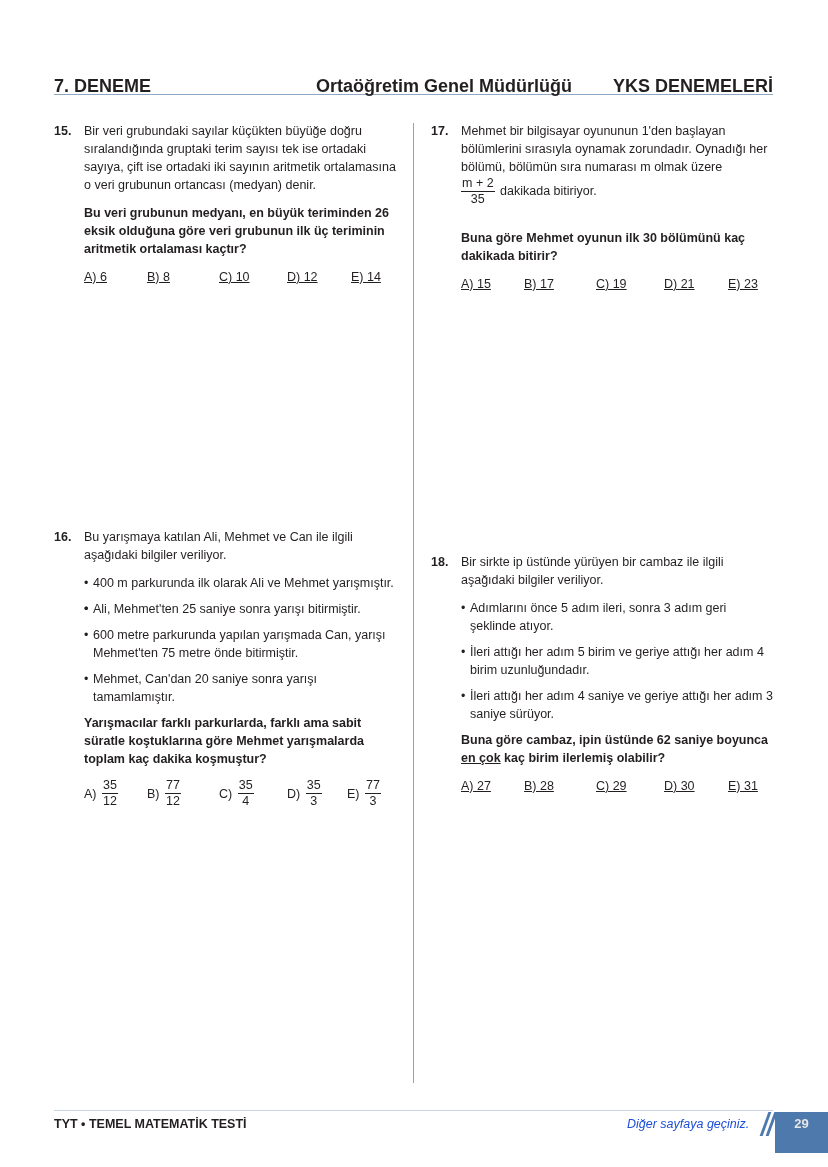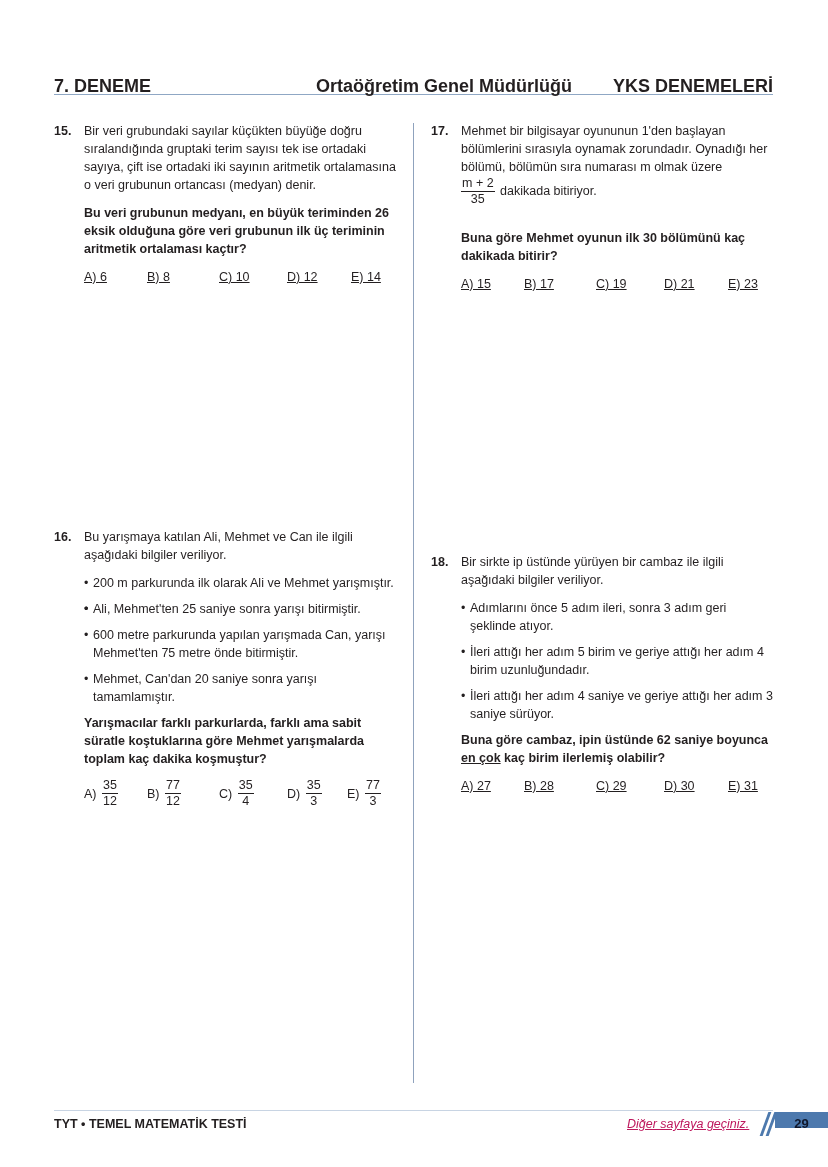--- a/index.html
+++ b/index.html
@@ -43,33 +43,33 @@
 
   .u { text-decoration: underline; }
 
   .footer-rule {
     position: absolute; left: 54px; top: 1110px; width: 719px; height: 1px; background: #c8d4e3;
   }
   .footer-left {
     position: absolute; left: 54px; top: 1117px; font-size: 12.5px; font-weight: bold;
   }
   .footer-right {
-    position: absolute; left: 627px; top: 1117px; font-size: 12.5px; font-style: italic; color: #be185d; text-decoration: underline;
+    position: absolute; left: 627px; top: 1117px; font-size: 12.5px; font-style: italic; color: #1d4ed8;
   }
   .slash1 {
     position: absolute; left: 764px; top: 1112px; width: 3px; height: 24px; background: #4d79ad;
     transform: skewX(-20deg);
   }
   .slash2 {
     position: absolute; left: 770px; top: 1112px; width: 3px; height: 24px; background: #4d79ad;
     transform: skewX(-20deg);
   }
   .pagebox {
-    position: absolute; left: 775px; top: 1112px; width: 53px; height: 16px; background: #4d79ad;
-    color: #0f172a; font-weight: bold; font-size: 13px; text-align: center; line-height: 24px;
+    position: absolute; left: 775px; top: 1112px; width: 53px; height: 41px; background: #4d79ad;
+    color: #e5e5e5; font-weight: bold; font-size: 13px; text-align: center; line-height: 24px;
   }
 </style>
 </head>
 <body>
 
 <div class="header">
   <span class="left">7. DENEME</span>
   <span class="center">Ortaöğretim Genel Müdürlüğü</span>
   <span class="right">YKS DENEMELERİ</span>
 </div>
@@ -89,21 +89,21 @@
       <span class="choice" style="left:267px;">E) 14</span>
     </div>
   </div>
 </div>
 
 <div class="q" style="left:54px; top:528px; width:345px;">
   <span class="num">16.</span>
   <div class="body" style="width:315px;">
     <p>Bu yarışmaya katılan Ali, Mehmet ve Can ile ilgili aşağıdaki bilgiler veriliyor.</p>
     <ul>
-      <li><span class="dot">•</span><span>200 m parkurunda ilk olarak Ali ve Mehmet yarışmıştır.</span></li>
+      <li><span class="dot">•</span><span>400 m parkurunda ilk olarak Ali ve Mehmet yarışmıştır.</span></li>
       <li><span class="dot">•</span></li>
       <li><span class="dot">•</span><span>Ali, Mehmet'ten 25 saniye sonra yarışı bitirmiştir.</span></li>
       <li><span class="dot">•</span><span>600 metre parkurunda yapılan yarışmada Can, yarışı Mehmet'ten 75 metre önde bitirmiştir.</span></li>
       <li><span class="dot">•</span><span>Mehmet, Can'dan 20 saniye sonra yarışı tamamlamıştır.</span></li>
     </ul>
     <p class="stem" style="margin-top:8px;">Yarışmacılar farklı parkurlarda, farklı ama sabit süratle koştuklarına göre Mehmet yarışmalarda toplam kaç dakika koşmuştur?</p>
     <div class="fchoices">
       <span class="fchoice" style="left:0;">
         <span class="lbl">A)</span>
         <span class="frac"><span class="n">35</span><span class="d">12</span></span>

